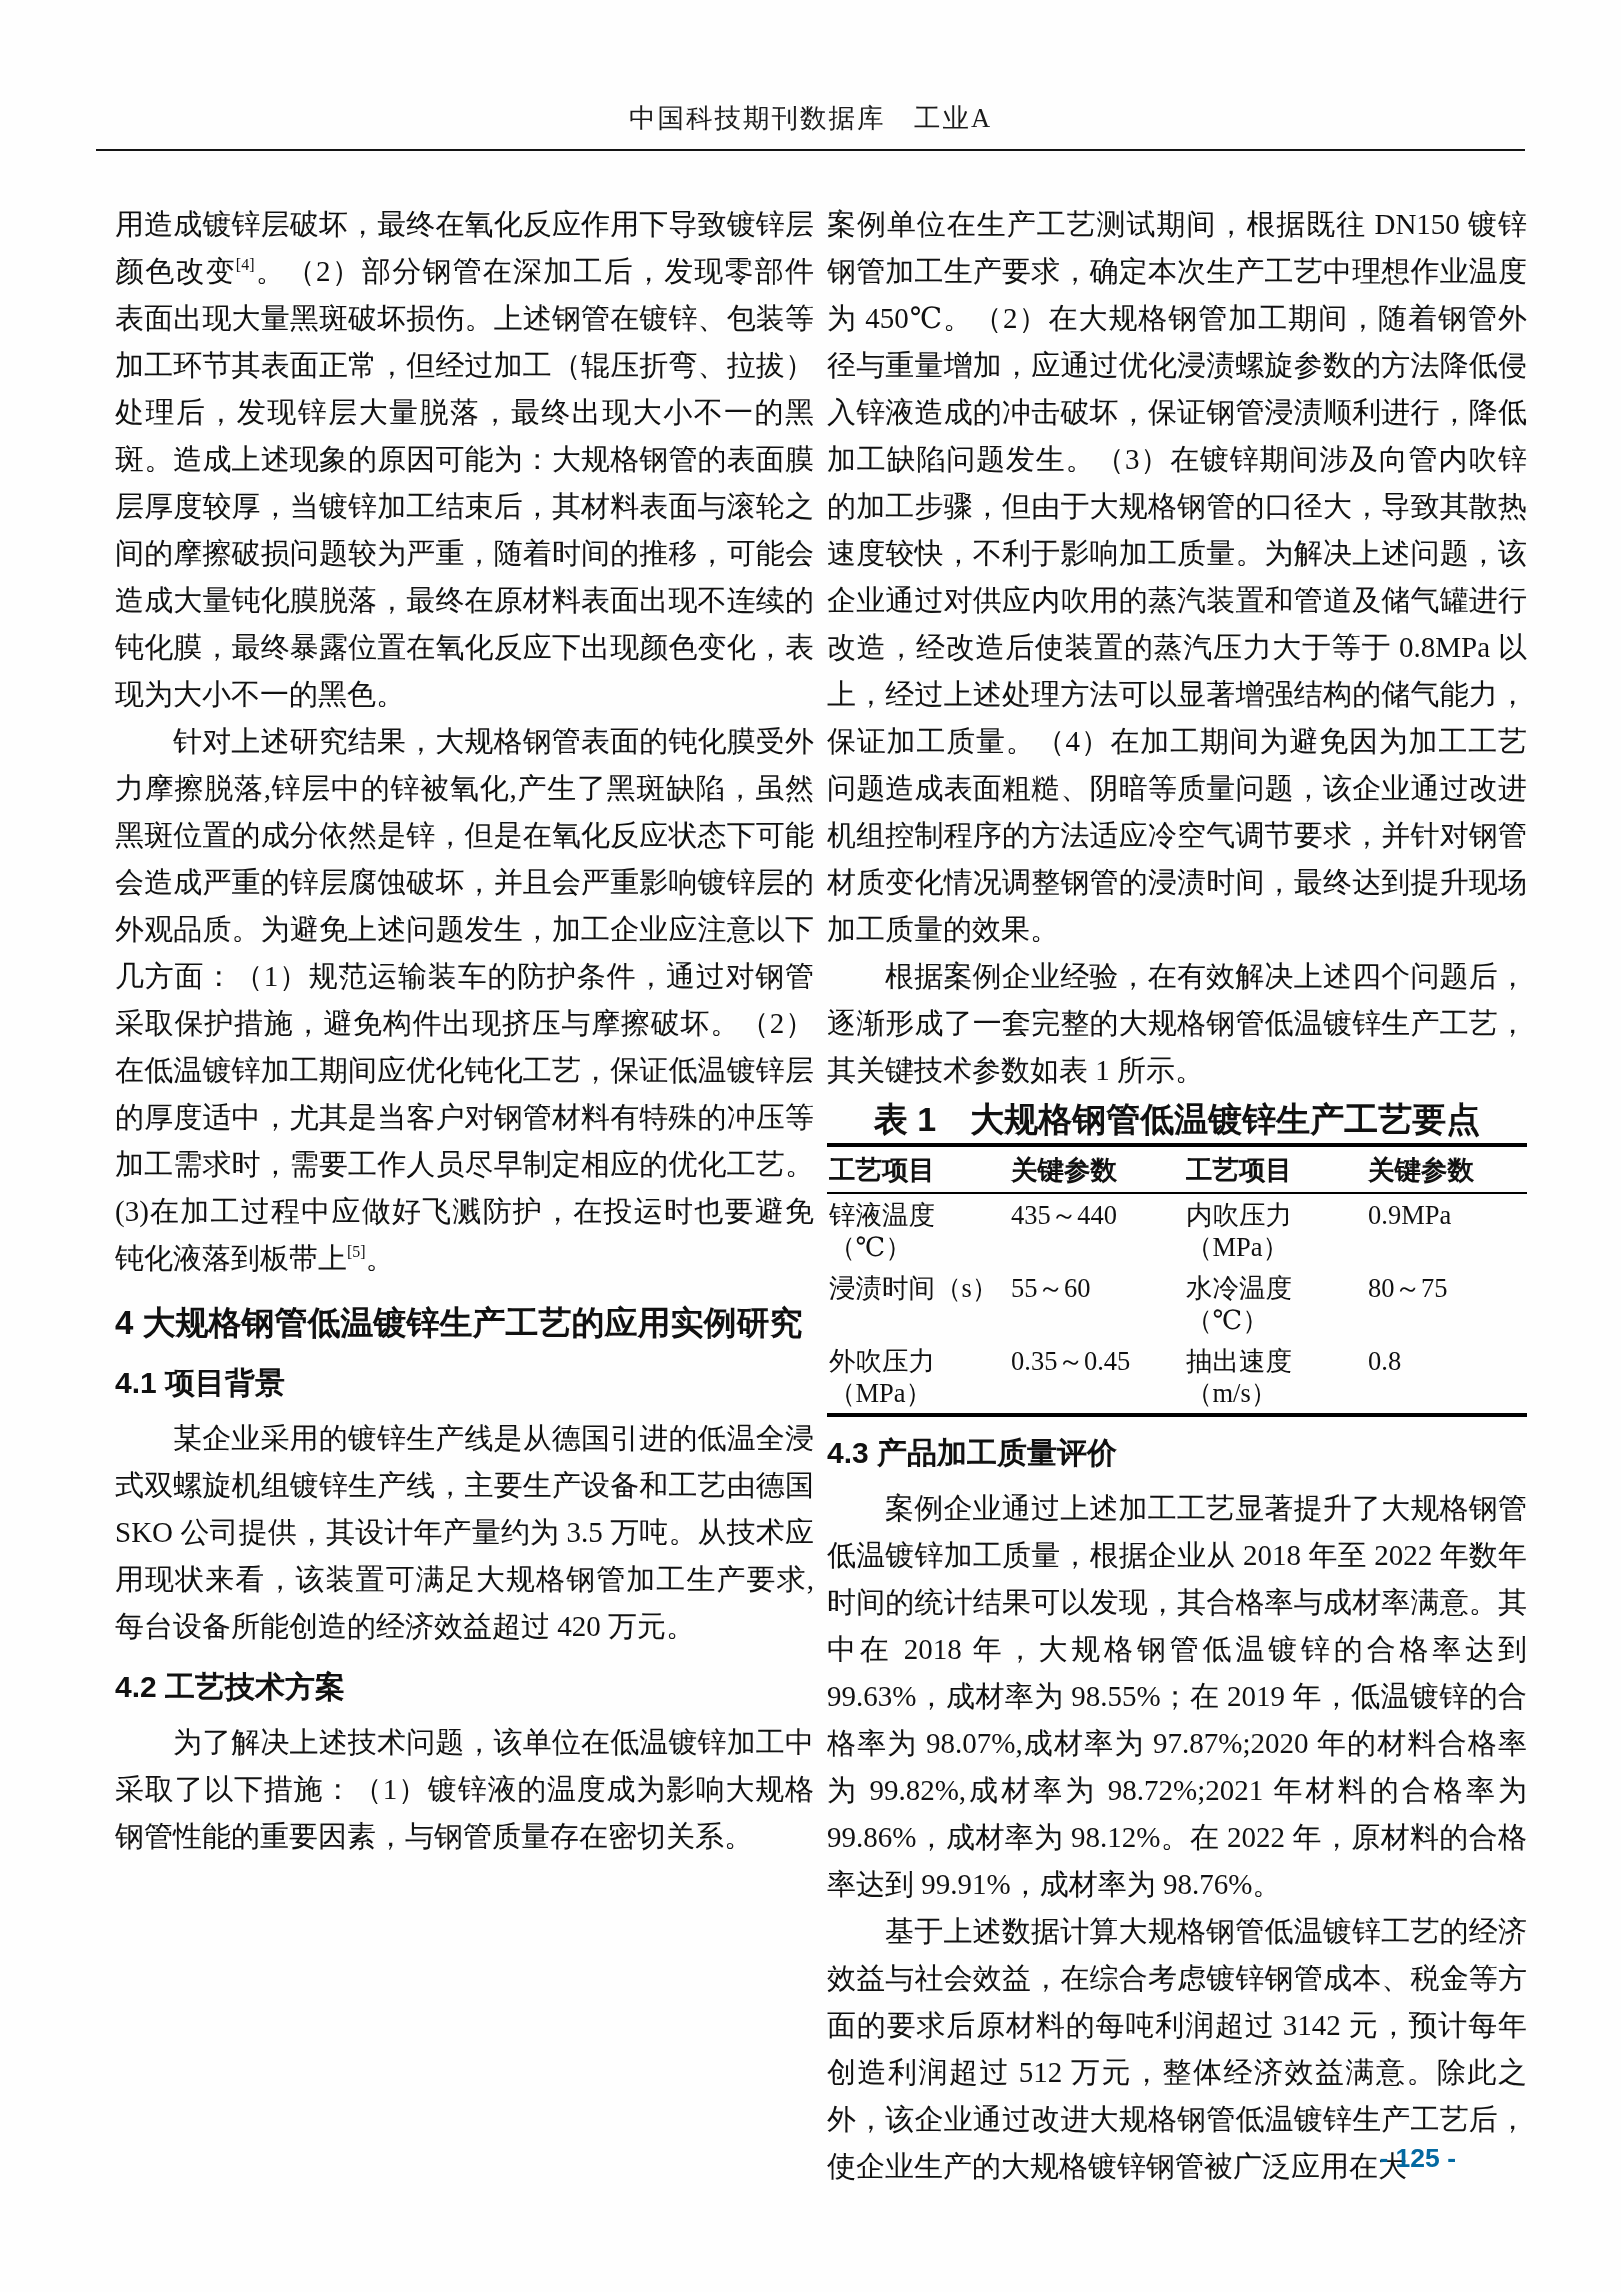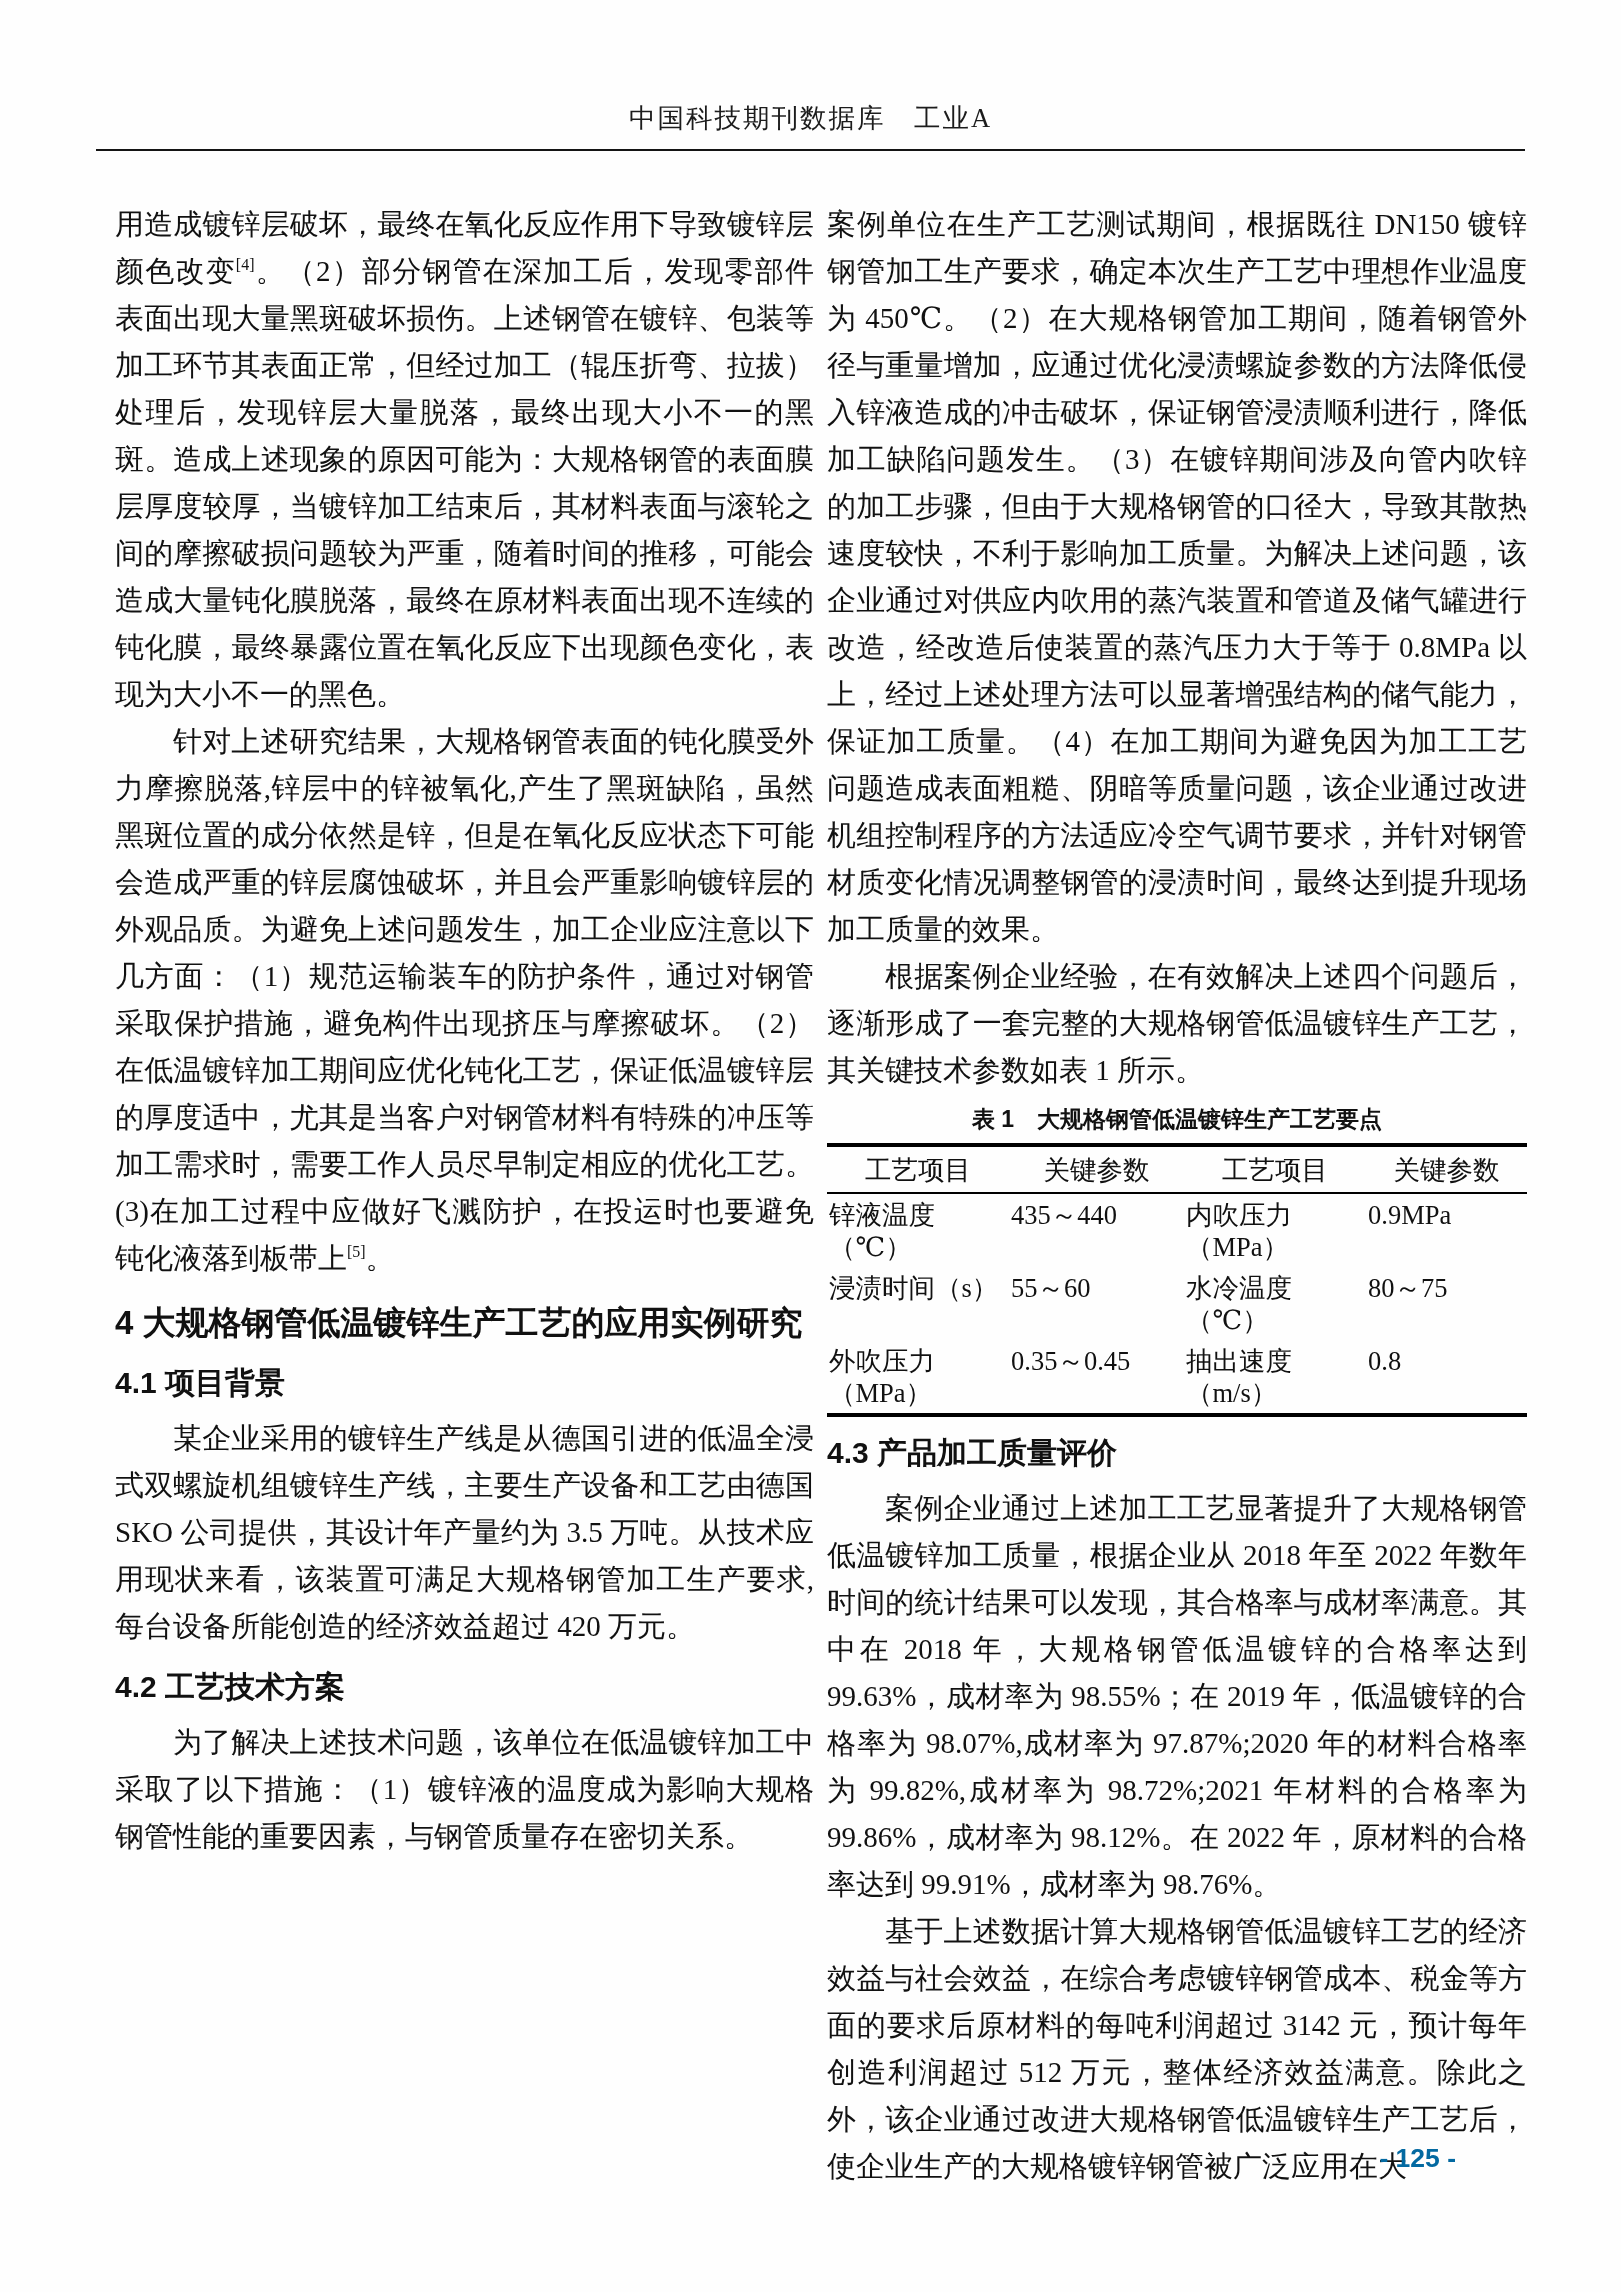--- a/index.html
+++ b/index.html
@@ -45,35 +45,35 @@
   .h2{
     font-family:"Liberation Sans","DejaVu Sans",sans-serif;
     font-weight:bold;
     font-size:30px;line-height:43px;
     margin:14.7px 0 10.8px 0;
     text-align:left;
   }
   .table-title{
     font-family:"Liberation Sans","DejaVu Sans",sans-serif;
     font-weight:bold;
-    font-size:23px;line-height:35px;
+    font-size:34px;line-height:35px;
     text-align:center;
     margin:7.8px 0 5.9px 0;
   }
   table.data-table{
     width:100%;
     border-collapse:collapse;
     border-top:4.9px solid #000;
     border-bottom:4.9px solid #000;
     font-size:26.5px;
     line-height:32px;
   }
   table.data-table th{
-    font-weight:normal;
-    text-align:center;
+    font-weight:bold;
+    text-align:left;
     padding:7.8px 2px 5.9px 2px;
     border-bottom:2.9px solid #000;
   }
   table.data-table td{
     text-align:left;
     vertical-align:top;
     padding:4.9px 2px 3.9px 2px;
     white-space:pre-line;
   }
   table.data-table th:nth-child(1),table.data-table td:nth-child(1){width:26%;}

